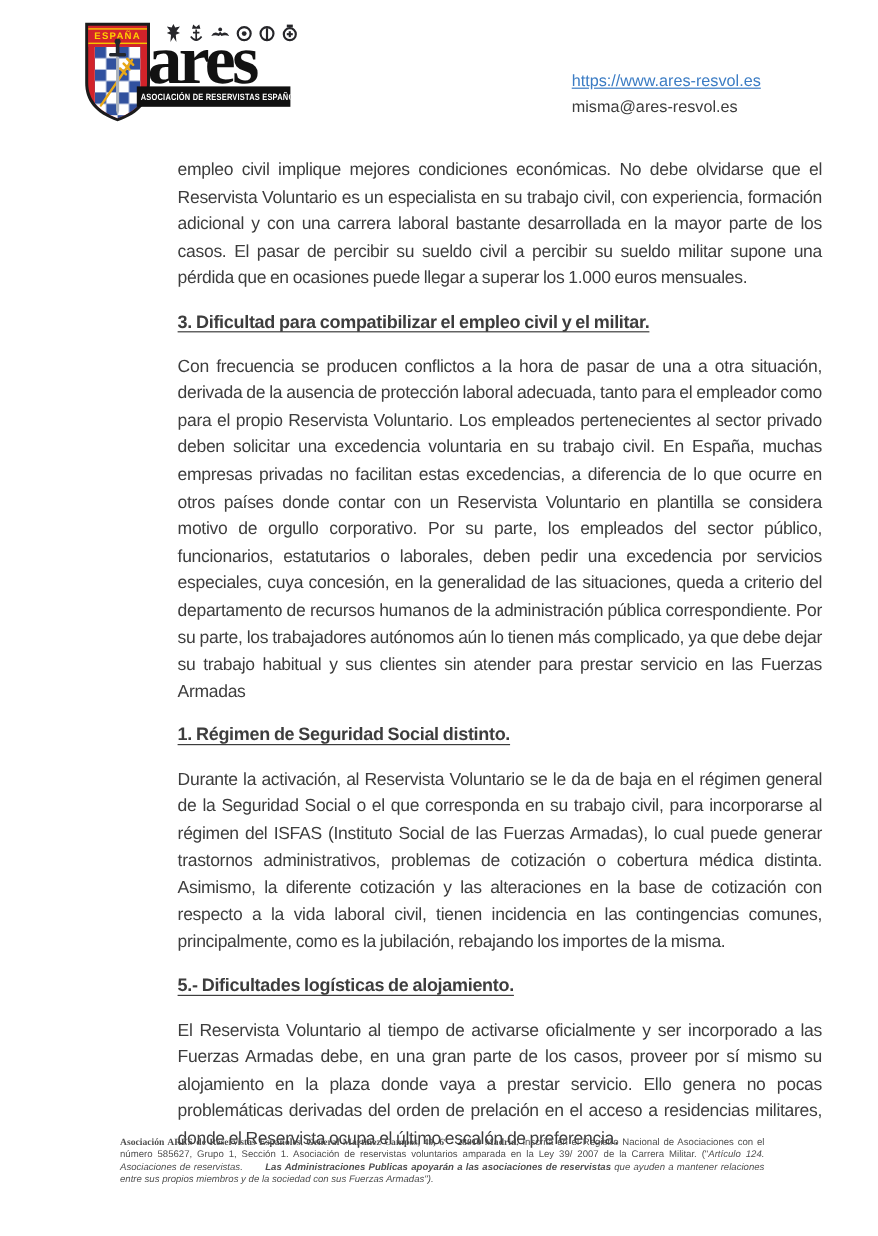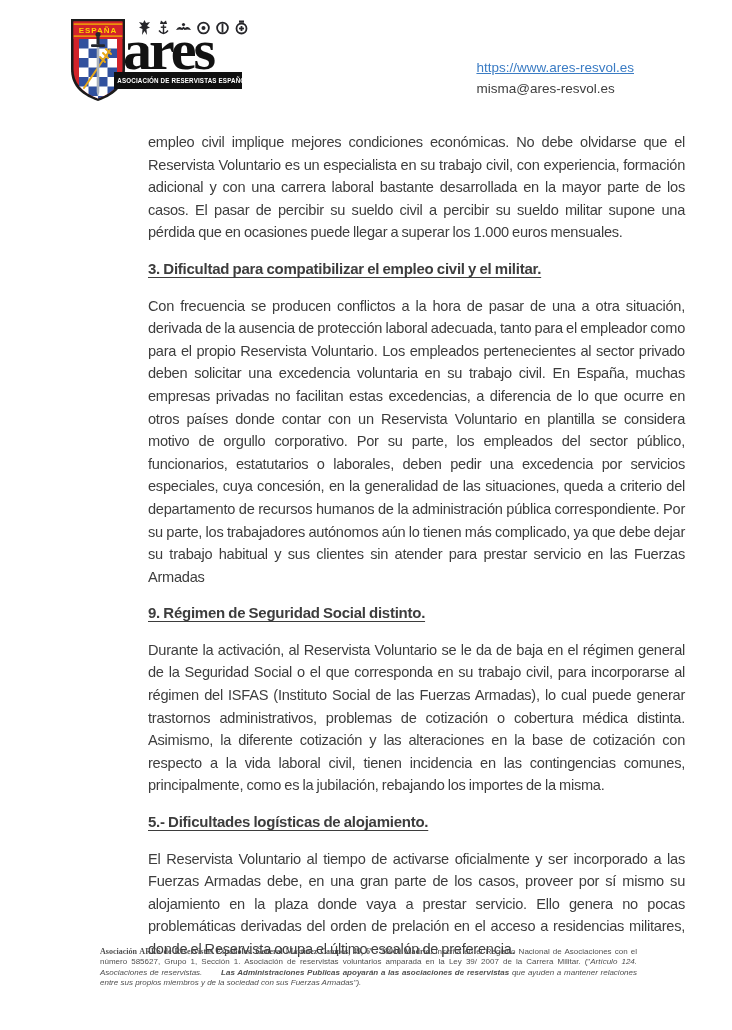--- a/index.html
+++ b/index.html
@@ -144,21 +144,21 @@
     <div><a href="#">https://www.ares-resvol.es</a></div>
     <div class="email">misma@ares-resvol.es</div>
   </div>
 
   <main class="content">
     <p>empleo civil implique mejores condiciones económicas. No debe olvidarse que el Reservista Voluntario es un especialista en su trabajo civil, con experiencia, formación adicional y con una carrera laboral bastante desarrollada en la mayor parte de los casos. El pasar de percibir su sueldo civil a percibir su sueldo militar supone una pérdida que en ocasiones puede llegar a superar los 1.000 euros mensuales.</p>
 
     <h2>3. Dificultad para compatibilizar el empleo civil y el militar.</h2>
     <p>Con frecuencia se producen conflictos a la hora de pasar de una a otra situación, derivada de la ausencia de protección laboral adecuada, tanto para el empleador como para el propio Reservista Voluntario. Los empleados pertenecientes al sector privado deben solicitar una excedencia voluntaria en su trabajo civil. En España, muchas empresas privadas no facilitan estas excedencias, a diferencia de lo que ocurre en otros países donde contar con un Reservista Voluntario en plantilla se considera motivo de orgullo corporativo. Por su parte, los empleados del sector público, funcionarios, estatutarios o laborales, deben pedir una excedencia por servicios especiales, cuya concesión, en la generalidad de las situaciones, queda a criterio del departamento de recursos humanos de la administración pública correspondiente. Por su parte, los trabajadores autónomos aún lo tienen más complicado, ya que debe dejar su trabajo habitual y sus clientes sin atender para prestar servicio en las Fuerzas Armadas</p>
 
-    <h2>9. Régimen de Seguridad Social distinto.</h2>
+    <h2>1. Régimen de Seguridad Social distinto.</h2>
     <p>Durante la activación, al Reservista Voluntario se le da de baja en el régimen general de la Seguridad Social o el que corresponda en su trabajo civil, para incorporarse al régimen del ISFAS (Instituto Social de las Fuerzas Armadas), lo cual puede generar trastornos administrativos, problemas de cotización o cobertura médica distinta. Asimismo, la diferente cotización y las alteraciones en la base de cotización con respecto a la vida laboral civil, tienen incidencia en las contingencias comunes, principalmente, como es la jubilación, rebajando los importes de la misma.</p>
 
     <h2>5.- Dificultades logísticas de alojamiento.</h2>
     <p>El Reservista Voluntario al tiempo de activarse oficialmente y ser incorporado a las Fuerzas Armadas debe, en una gran parte de los casos, proveer por sí mismo su alojamiento en la plaza donde vaya a prestar servicio. Ello genera no pocas problemáticas derivadas del orden de prelación en el acceso a residencias militares, donde el Reservista ocupa el último escalón de preferencia.</p>
   </main>
 
   <div class="footer">
     <span class="b">Asociación ARES de Reservistas Españoles. General Martinez Campos, 49, 6º - 28010 Madrid.</span><span> Inscrita en el Registro Nacional de Asociaciones con el número 585627, Grupo 1, Sección 1. Asociación de reservistas voluntarios amparada en la Ley 39/ 2007 de la Carrera Militar. ("</span><span class="i">Artículo 124. Asociaciones de reservistas.</span><span class="bi"> Las Administraciones Publicas apoyarán a las asociaciones de reservistas </span><span class="i">que ayuden a mantener relaciones entre sus propios miembros y de la sociedad con sus Fuerzas Armadas").</span>
   </div>
 

